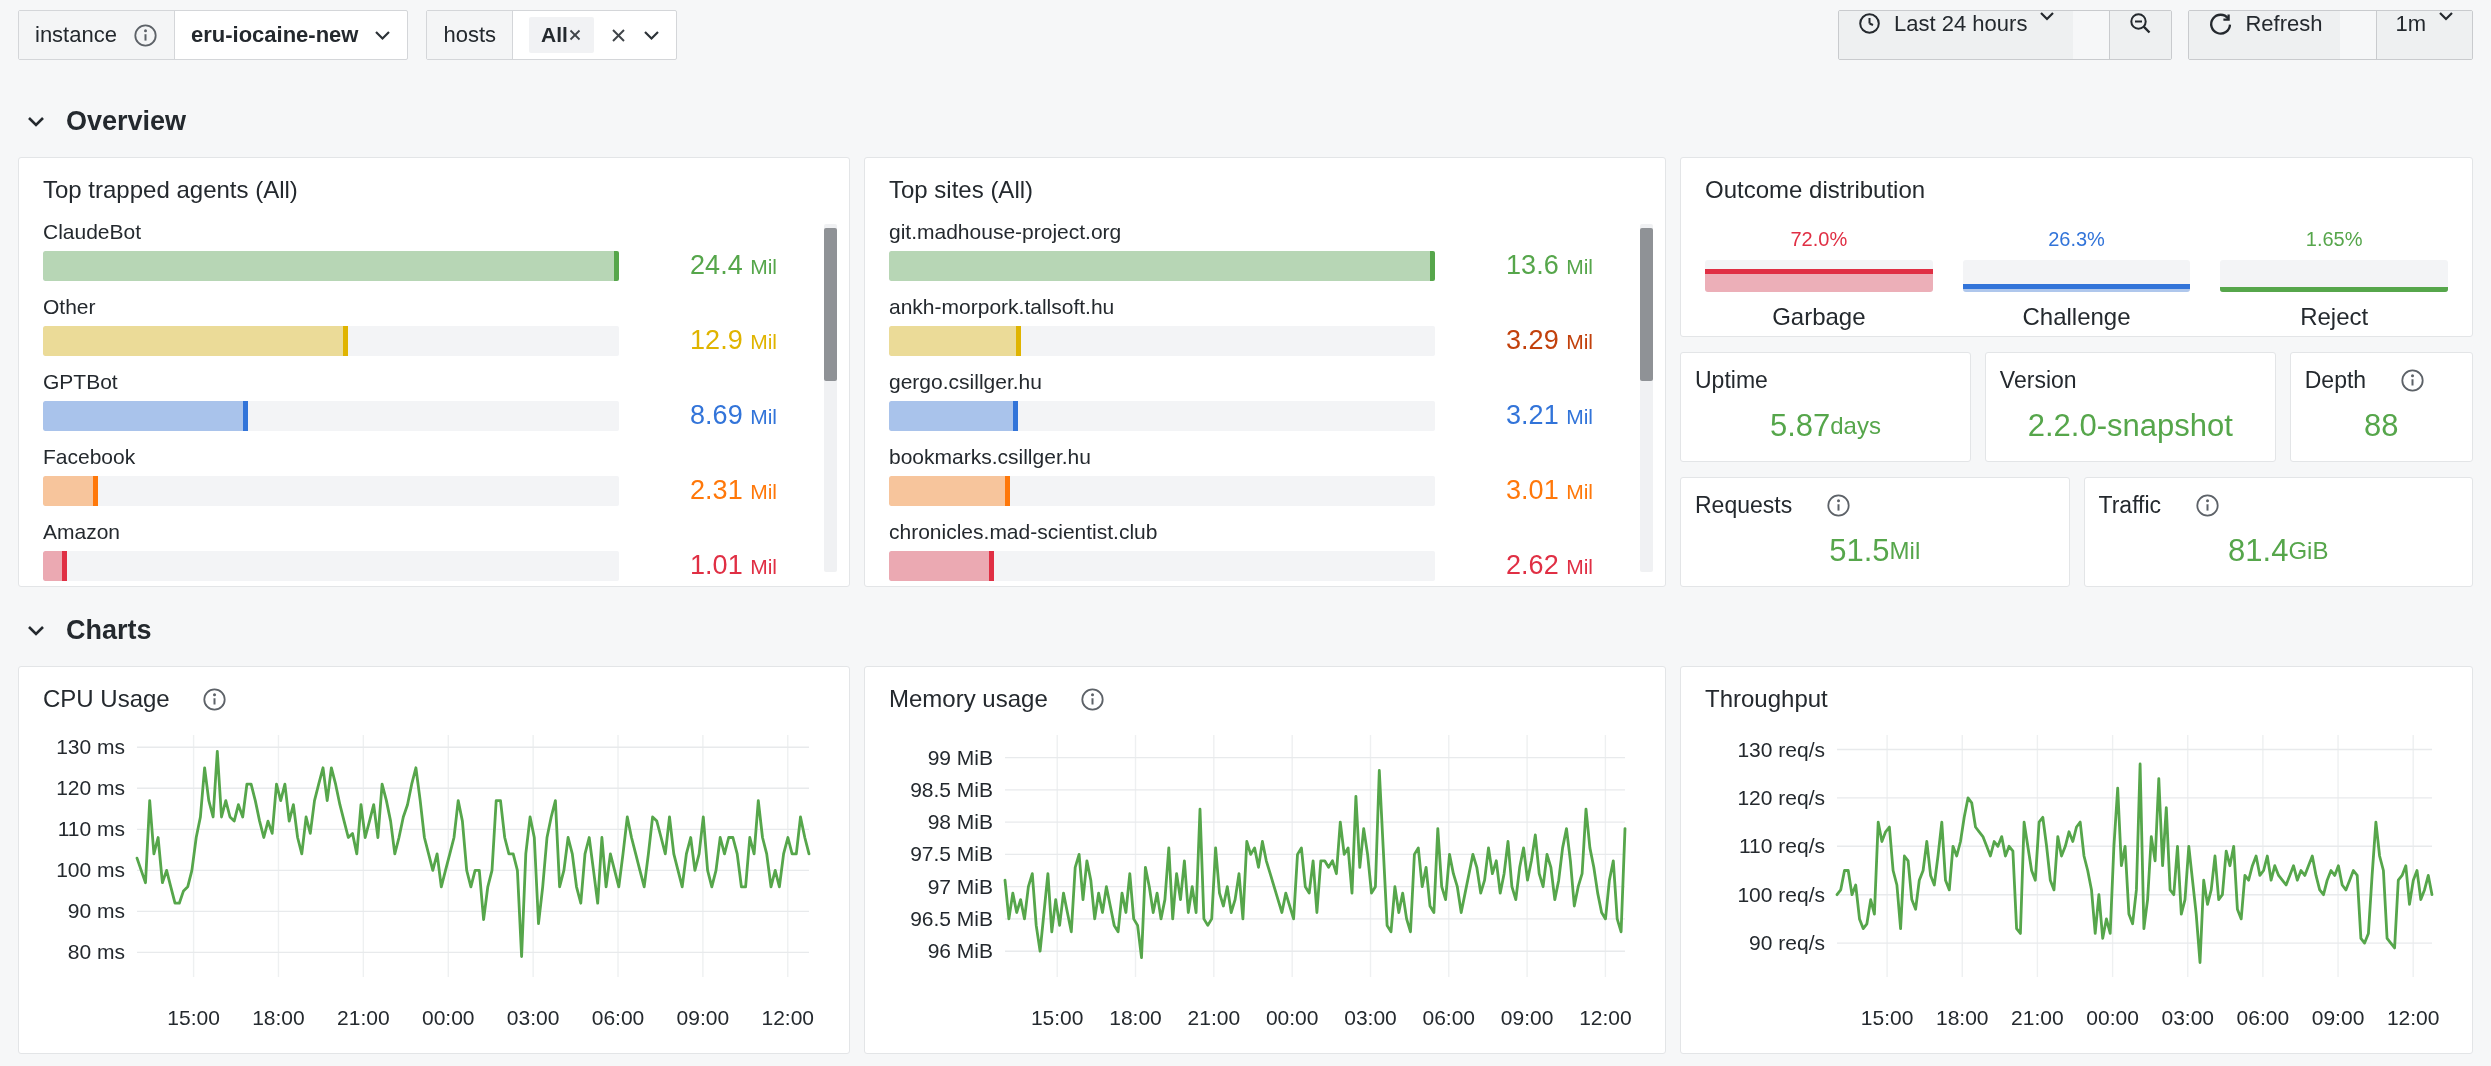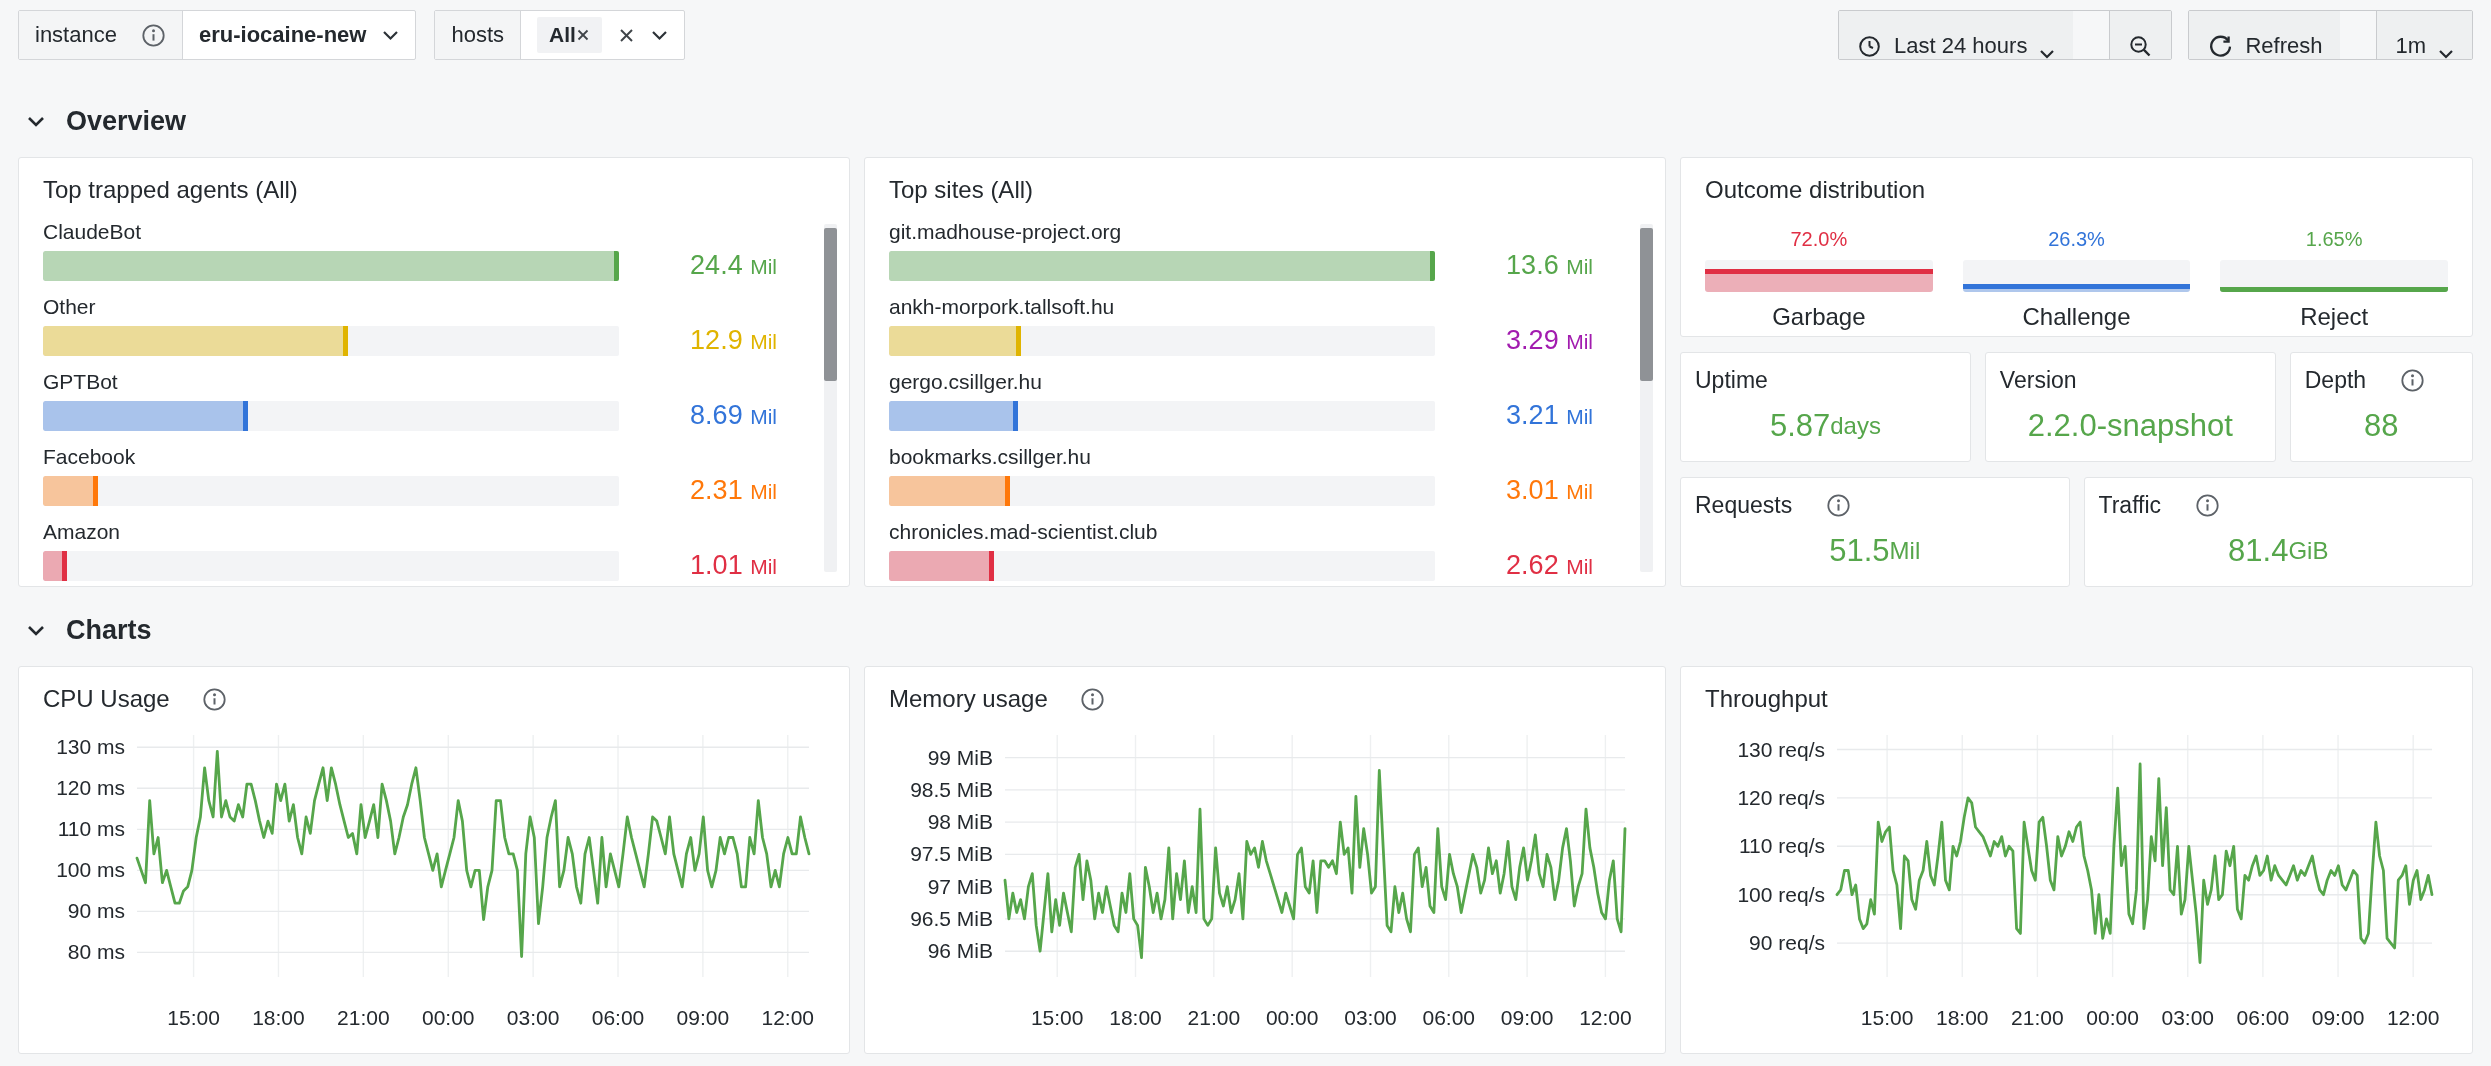--- a/index.html
+++ b/index.html
@@ -2,26 +2,26 @@
 <html><head>
 <meta charset="utf-8">
 <style>
   * { margin:0; padding:0; box-sizing:border-box; }
   html,body { width:2491px; height:1066px; }
   body { background:#f6f7f8; font-family:"Liberation Sans","DejaVu Sans",sans-serif; color:#24292e; overflow:hidden; }
   .app { padding:10px 18px; width:100%; height:100%; }
 
   .topbar { display:flex; align-items:center; gap:18px; height:50px; margin-bottom:46px; }
   .var-group { display:flex; align-items:stretch; height:50px; border:1px solid #d4d6d9; border-radius:2px; background:#fff; }
-  .var-label { display:flex; align-items:center; gap:24px; padding:0 16px; background:#f4f5f6; border-right:1px solid #d4d6d9; font-size:22px; }
+  .var-label { display:flex; align-items:center; gap:16px; padding:0 16px; background:#f4f5f6; border-right:1px solid #d4d6d9; font-size:22px; }
   .var-value { display:flex; align-items:center; gap:16px; padding:0 16px; font-size:22px; cursor:pointer;font-weight:bold; }
   .chip { display:inline-flex; align-items:center; background:#f1f2f4; border-radius:2px; padding:6px 12px; font-size:21px; cursor:pointer; }
   .right-controls { margin-left:auto; display:flex; gap:16px; }
   .btn-group { display:flex; border:1px solid #c9cbce; border-radius:2px; overflow:hidden; }
-  .btn { display:flex; align-items:flex-end; gap:12px; padding:0 18px; height:48px; background:#eef0f1; font-size:22px; font-weight:500; color:#24292e; border:none; cursor:pointer; font-family:inherit; }
+  .btn { display:flex; align-items:flex-start; gap:12px; padding:0 18px; height:48px; background:#eef0f1; font-size:22px; font-weight:500; color:#24292e; border:none; cursor:pointer; font-family:inherit; }
   .btn + .btn { border-left:1px solid #c9cbce;margin-left:36px; }
 
   .section-head { display:flex; align-items:center; gap:20px; font-size:27px; font-weight:600; margin:0 0 20px 8px; cursor:pointer; }
 
   .grid { display:grid; grid-template-columns:832px 802px 1fr; gap:14px; }
   .grid.overview { height:430px; margin-bottom:28px; }
   .grid.charts { height:388px; }
 
   .panel { background:#fff; border:1px solid #e3e5e7; border-radius:3px; padding:18px 24px; position:relative; overflow:hidden; }
   .panel-title { font-size:24px; font-weight:500; display:flex; align-items:center; gap:32px; }
@@ -218,21 +218,21 @@
               </div>
               <div class="bar-value" style="color: rgb(86, 166, 75);"><span class="num">13.6</span> <span class="unit">Mil</span></div>
             </div>
           </div>
           <div class="bar-row">
             <div class="bar-label">ankh-morpork.tallsoft.hu</div>
             <div class="bar-flex">
               <div class="bar-track">
                 <div class="bar-fill" style="width: 24.2%; background: rgba(224, 180, 0, 0.38); border-right-color: rgb(224, 180, 0);"></div>
               </div>
-              <div class="bar-value" style="color: #a21caf;"><span class="num">3.29</span> <span class="unit">Mil</span></div>
+              <div class="bar-value" style="color: #c2410c;"><span class="num">3.29</span> <span class="unit">Mil</span></div>
             </div>
           </div>
           <div class="bar-row">
             <div class="bar-label">gergo.csillger.hu</div>
             <div class="bar-flex">
               <div class="bar-track">
                 <div class="bar-fill" style="width: 23.6%; background: rgba(50, 116, 217, 0.38); border-right-color: rgb(50, 116, 217);"></div>
               </div>
               <div class="bar-value" style="color: rgb(50, 116, 217);"><span class="num">3.21</span> <span class="unit">Mil</span></div>
             </div>

